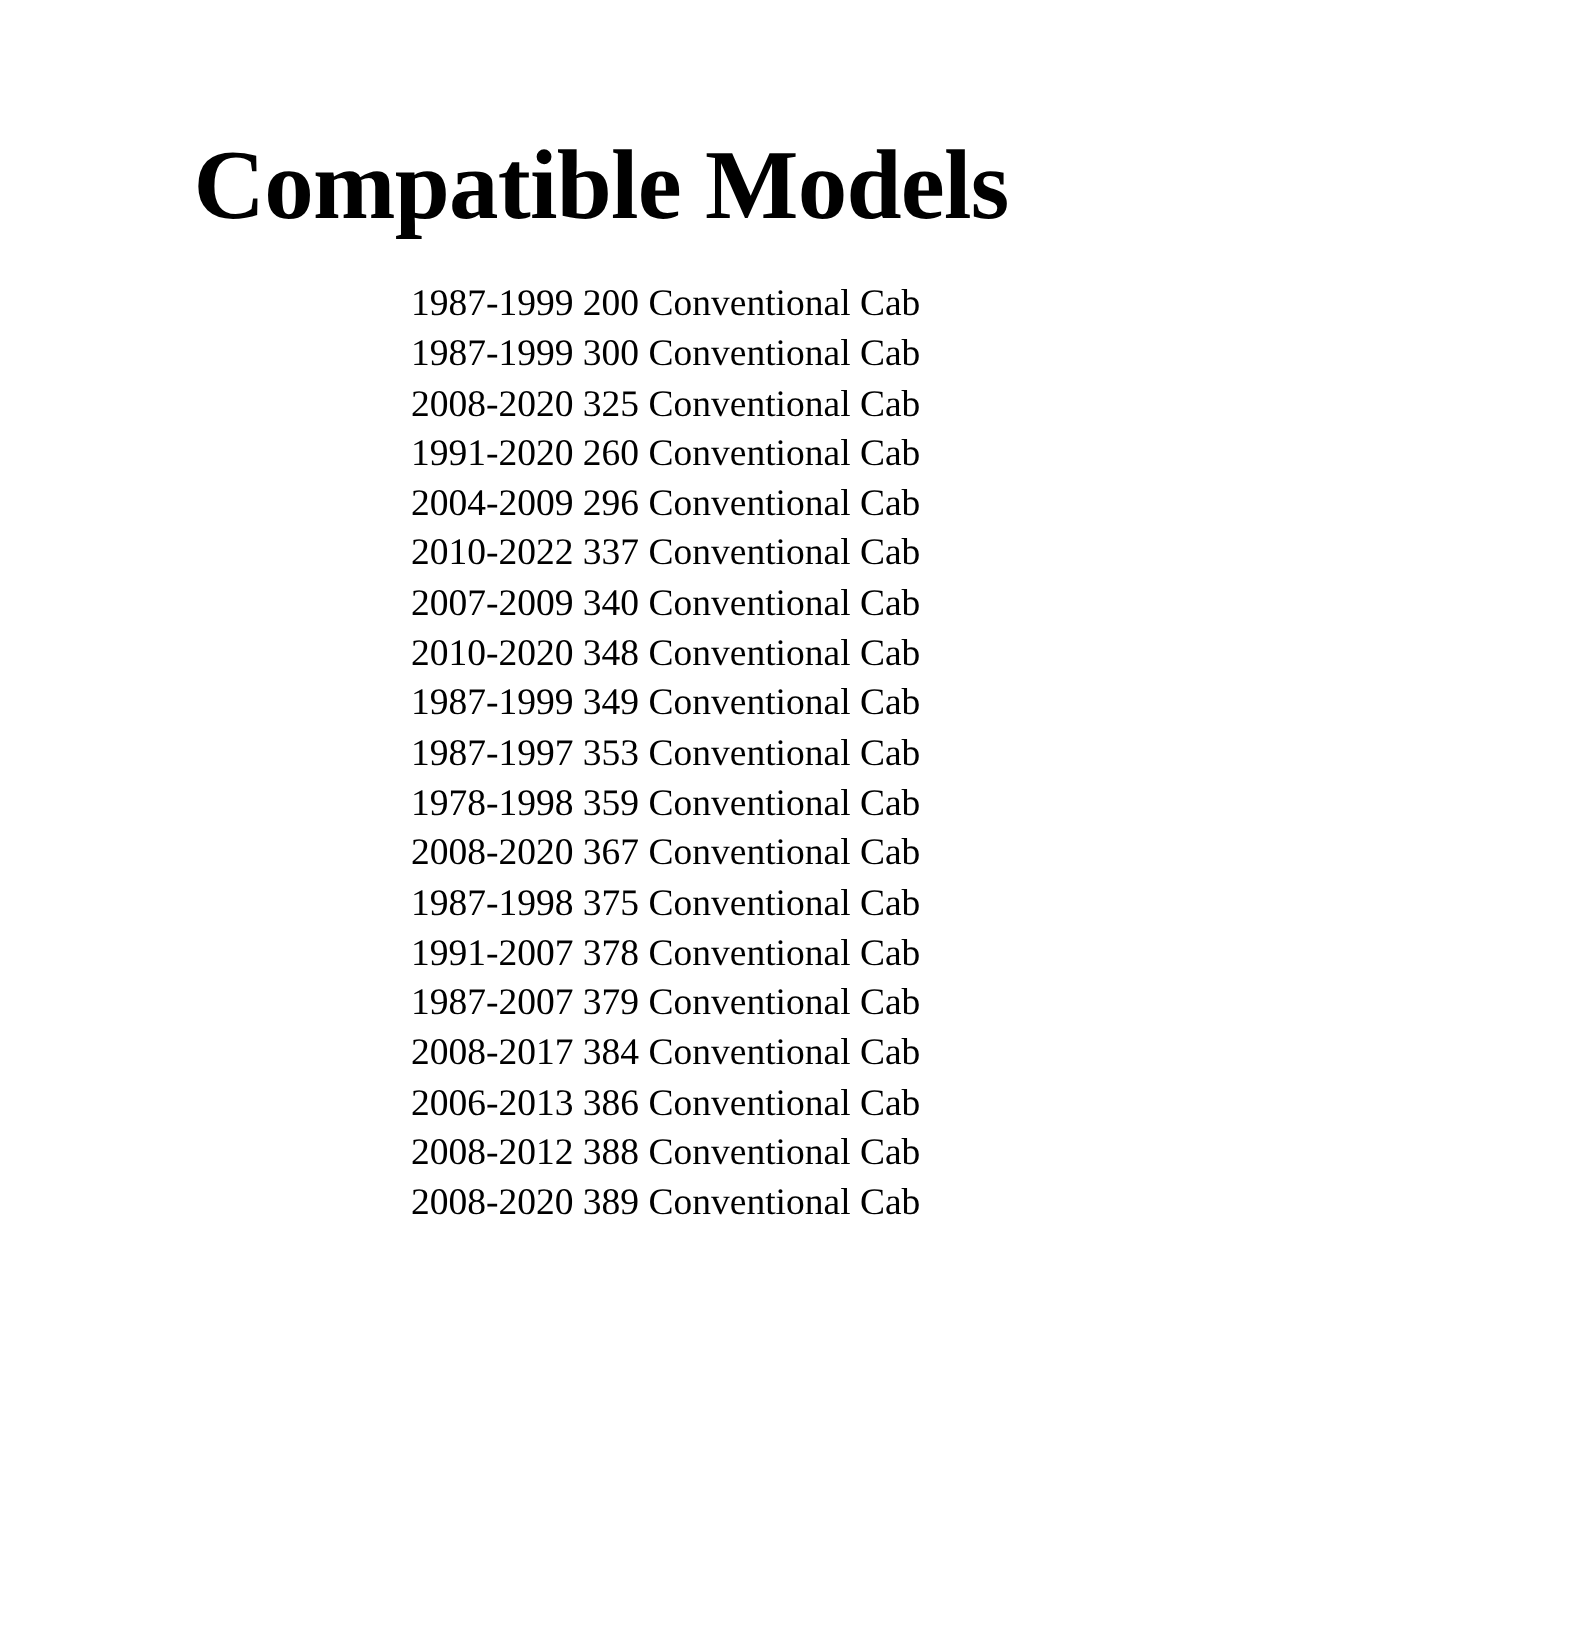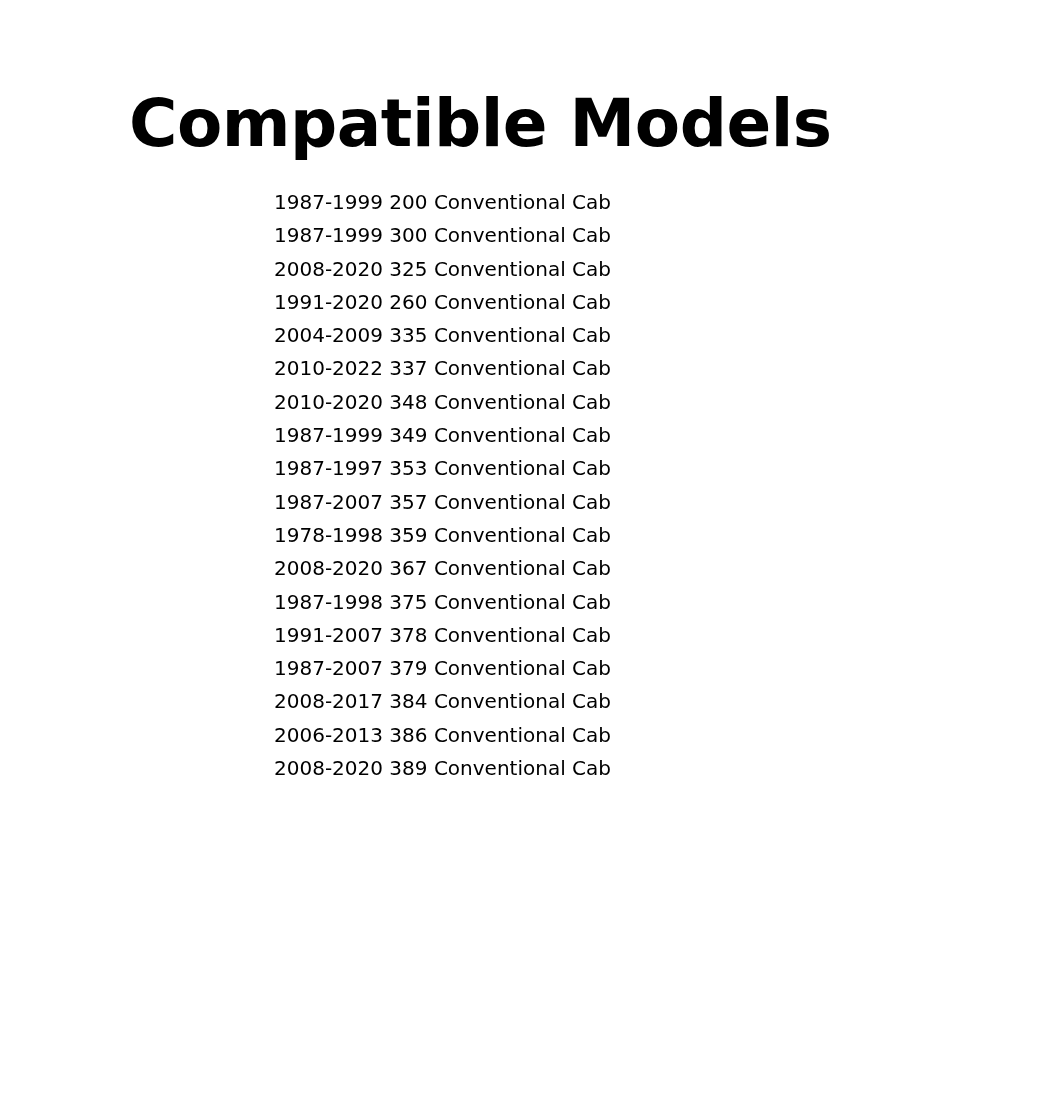--- a/index.html
+++ b/index.html
@@ -12,64 +12,66 @@
     background: #ffffff;
     font-family: "DejaVu Sans", "Liberation Sans", sans-serif;
     color: #000000;
     overflow: hidden;
   }
   .page {
     position: relative;
     width: 896px;
     height: 1101px;
     box-sizing: border-box;
+    font-family: Liberation Serif, serif;
   }
   .title {
     position: absolute;
     left: 129px;
     top: 44px;
     font-size: 66px;
     font-weight: 700;
     letter-spacing: -0.5px;
     line-height: 1.1;
     white-space: nowrap;
   }
   .model-list {
     position: absolute;
     left: 274px;
     top: 186px;
     list-style: none;
     margin: 0;
     padding: 0;
   }
   .model-list li {
-    font-size: 20px;
+    font-size: 25px;
     line-height: 33.3px;
     white-space: nowrap;
     font-weight: 400;
   }
 </style>
 </head>
 <body>
 
 <div class="page">
   <h1 class="title">Compatible Models</h1>
   <ul class="model-list">
     <li>1987-1999 200 Conventional Cab</li>
     <li>1987-1999 300 Conventional Cab</li>
     <li>2008-2020 325 Conventional Cab</li>
     <li>1991-2020 260 Conventional Cab</li>
-    <li>2004-2009 335 Conventional Cab</li>
+    <li>2004-2009 296 Conventional Cab</li>
     <li>2010-2022 337 Conventional Cab</li>
+    <li>2007-2009 340 Conventional Cab</li>
     <li>2010-2020 348 Conventional Cab</li>
     <li>1987-1999 349 Conventional Cab</li>
     <li>1987-1997 353 Conventional Cab</li>
-    <li>1987-2007 357 Conventional Cab</li>
     <li>1978-1998 359 Conventional Cab</li>
     <li>2008-2020 367 Conventional Cab</li>
     <li>1987-1998 375 Conventional Cab</li>
     <li>1991-2007 378 Conventional Cab</li>
     <li>1987-2007 379 Conventional Cab</li>
     <li>2008-2017 384 Conventional Cab</li>
     <li>2006-2013 386 Conventional Cab</li>
+    <li>2008-2012 388 Conventional Cab</li>
     <li>2008-2020 389 Conventional Cab</li>
   </ul>
 </div>
 
 </body></html>

